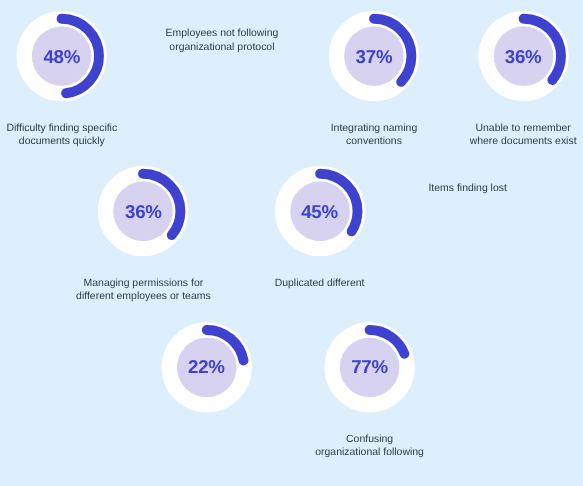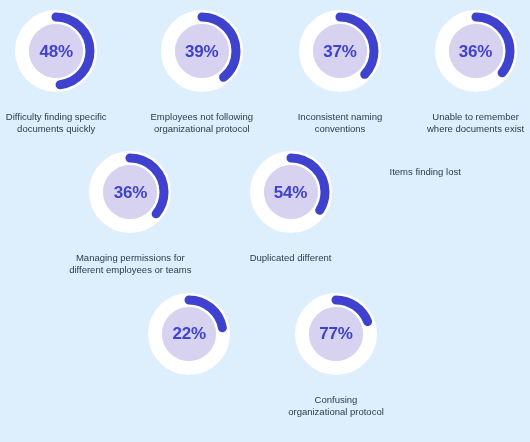--- a/index.html
+++ b/index.html
@@ -79,41 +79,33 @@
             <circle cx="43" cy="43" r="34" fill="none" stroke="#ffffff" stroke-width="14"></circle>
             <circle cx="43" cy="43" r="27" fill="#d6d2ef"></circle>
             <circle cx="43" cy="43" r="34" fill="none" stroke="#3f42cf" stroke-width="9" stroke-linecap="round" stroke-dasharray="102.54158421317085 111.0867162309351" transform="rotate(-90 43 43)"></circle>
           </svg>
           <div class="gauge-value">48%</div>
         </div>
         <div class="stat-caption">Difficulty finding specific
 documents quickly</div>
       </div>
       <div class="stat-item">
-        <div class="gauge-wrap">
-          <svg class="gauge-svg" viewBox="0 0 86 86">
-            <circle cx="43" cy="43" r="34" fill="none" stroke="#ffffff" stroke-width="14"></circle>
-            <circle cx="43" cy="43" r="27" fill="#d6d2ef"></circle>
-            <circle cx="43" cy="43" r="34" fill="none" stroke="#3f42cf" stroke-width="9" stroke-linecap="round" stroke-dasharray="83.31503717320132 130.31326327090463" transform="rotate(-90 43 43)"></circle>
-          </svg>
-          <div class="gauge-value">39%</div>
-        </div>
         <div class="stat-caption">Employees not following
 organizational protocol</div>
       </div>
       <div class="stat-item">
         <div class="gauge-wrap">
           <svg class="gauge-svg" viewBox="0 0 86 86">
             <circle cx="43" cy="43" r="34" fill="none" stroke="#ffffff" stroke-width="14"></circle>
             <circle cx="43" cy="43" r="27" fill="#d6d2ef"></circle>
             <circle cx="43" cy="43" r="34" fill="none" stroke="#3f42cf" stroke-width="9" stroke-linecap="round" stroke-dasharray="79.0424711643192 134.58582927978676" transform="rotate(-90 43 43)"></circle>
           </svg>
           <div class="gauge-value">37%</div>
         </div>
-        <div class="stat-caption">Inconsistent naming
+        <div class="stat-caption">Integrating naming
 conventions</div>
       </div>
       <div class="stat-item">
         <div class="gauge-wrap">
           <svg class="gauge-svg" viewBox="0 0 86 86">
             <circle cx="43" cy="43" r="34" fill="none" stroke="#ffffff" stroke-width="14"></circle>
             <circle cx="43" cy="43" r="27" fill="#d6d2ef"></circle>
             <circle cx="43" cy="43" r="34" fill="none" stroke="#3f42cf" stroke-width="9" stroke-linecap="round" stroke-dasharray="76.90618815987814 136.72211228422782" transform="rotate(-90 43 43)"></circle>
           </svg>
           <div class="gauge-value">36%</div>
@@ -135,21 +127,21 @@
         <div class="stat-caption">Managing permissions for
 different employees or teams</div>
       </div>
       <div class="stat-item">
         <div class="gauge-wrap">
           <svg class="gauge-svg" viewBox="0 0 86 86">
             <circle cx="43" cy="43" r="34" fill="none" stroke="#ffffff" stroke-width="14"></circle>
             <circle cx="43" cy="43" r="27" fill="#d6d2ef"></circle>
             <circle cx="43" cy="43" r="34" fill="none" stroke="#3f42cf" stroke-width="9" stroke-linecap="round" stroke-dasharray="72.63362215099603 140.99467829310993" transform="rotate(-90 43 43)"></circle>
           </svg>
-          <div class="gauge-value">54%</div>
+          <div class="gauge-value">45%</div>
         </div>
         <div class="stat-caption">Duplicated different</div>
       </div>
       <div class="stat-item">
         <div class="stat-caption">Items finding lost</div>
       </div>
     </div>
   <div class="stat-row" id="row-3" style="gap: 56px;">
       <div class="stat-item">
         <div class="gauge-wrap">
@@ -164,17 +156,17 @@
       <div class="stat-item">
         <div class="gauge-wrap">
           <svg class="gauge-svg" viewBox="0 0 86 86">
             <circle cx="43" cy="43" r="34" fill="none" stroke="#ffffff" stroke-width="14"></circle>
             <circle cx="43" cy="43" r="27" fill="#d6d2ef"></circle>
             <circle cx="43" cy="43" r="34" fill="none" stroke="#3f42cf" stroke-width="9" stroke-linecap="round" stroke-dasharray="40.58937708438013 173.0389233597258" transform="rotate(-90 43 43)"></circle>
           </svg>
           <div class="gauge-value">77%</div>
         </div>
         <div class="stat-caption">Confusing
-organizational protocol</div>
+organizational following</div>
       </div>
     </div>
 
 </div>
 
 </body></html>

